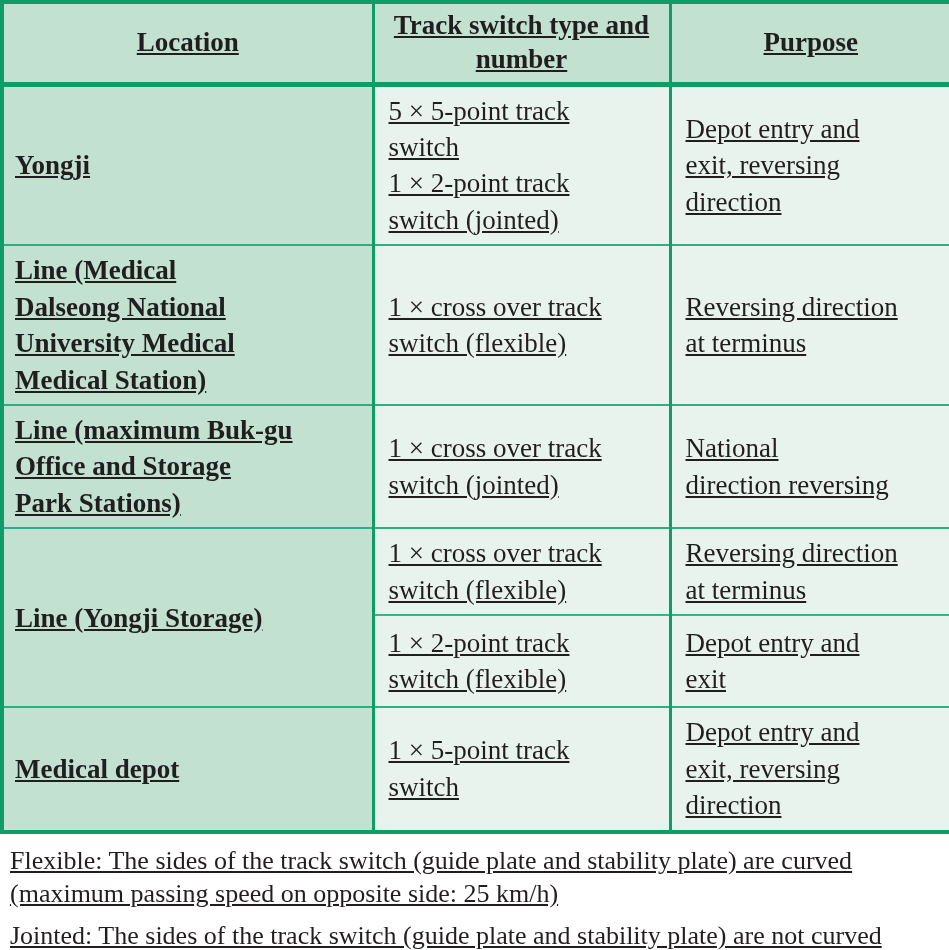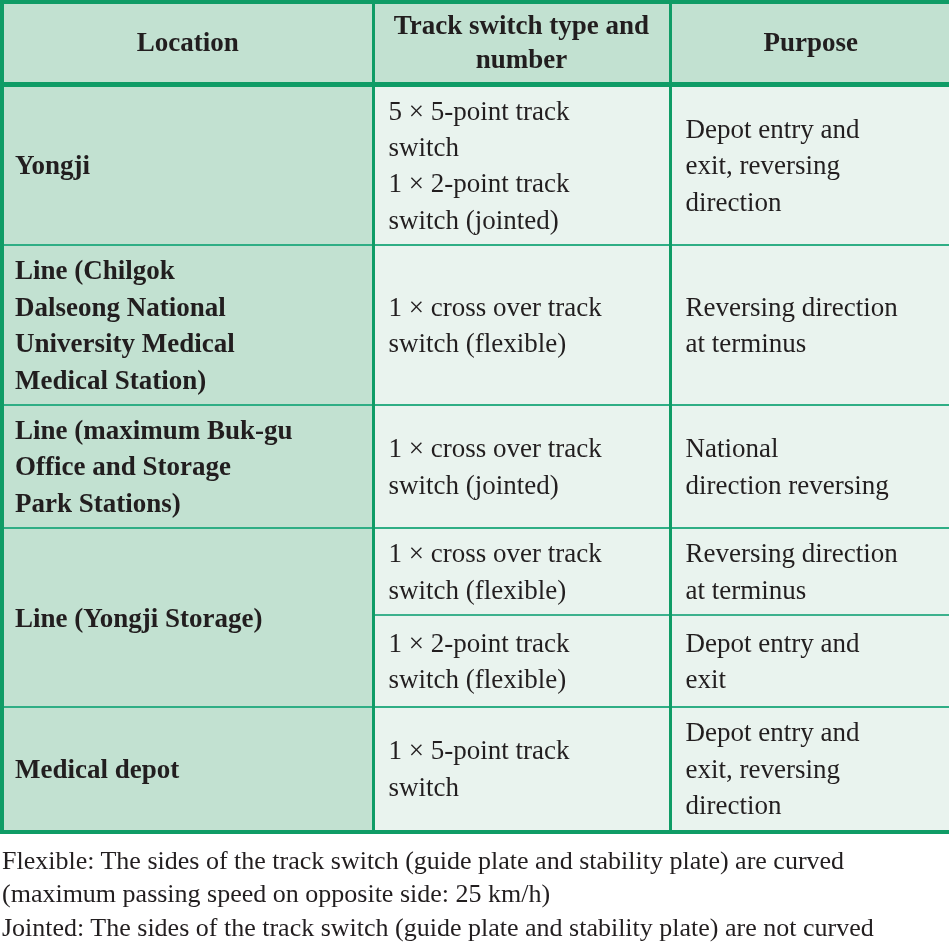--- a/index.html
+++ b/index.html
@@ -12,20 +12,21 @@
     --page-bg:#ffffff;
   }
   *{margin:0;padding:0;box-sizing:border-box;}
   html,body{background:var(--page-bg);}
   .page{
     width:949px;height:950px;
     background:var(--page-bg);
     font-family:"Liberation Serif","DejaVu Serif",serif;
     color:var(--text);
     overflow:hidden;
+    text-decoration:underline;
   }
   table.switch-table{
     width:949px;
     border-collapse:collapse;
     table-layout:fixed;
   }
   table.switch-table{
     border-top:4px solid var(--border-strong);
     border-left:4px solid var(--border-strong);
     border-right:2px solid var(--border-strong);
@@ -69,21 +70,21 @@
   tr.r4b td{height:92px;}
   tr.r5 td{height:110px;}
   tr.r4b td{border-top:2px solid var(--border-sub);}
   .footnotes{
     margin-top:10px;
     padding:0 2px;
     font-size:26px;
     line-height:1.3;
     color:var(--text);
   }
-  .footnotes p{margin:0;}
+  .footnotes p{margin:8px;}
 </style>
 </head>
 <body>
 
 <div class="page">
 
   <table class="switch-table">
     <colgroup>
       <col class="c1">
         <col class="c2">
@@ -108,21 +109,21 @@
             <div>switch (jointed)</div>
           </td>
         <td class="pur">
             <div>Depot entry and</div>
             <div>exit, reversing</div>
             <div>direction</div>
           </td>
       </tr>
       <tr class="r2">
         <td class="loc">
-            <div>Line (Chilgok</div>
+            <div>Line (Medical</div>
             <div>Dalseong National</div>
             <div>University Medical</div>
             <div>Medical Station)</div>
           </td>
         <td class="typ">
             <div>1 × cross over track</div>
             <div>switch (flexible)</div>
           </td>
         <td class="pur">
             <div>Reversing direction</div>

